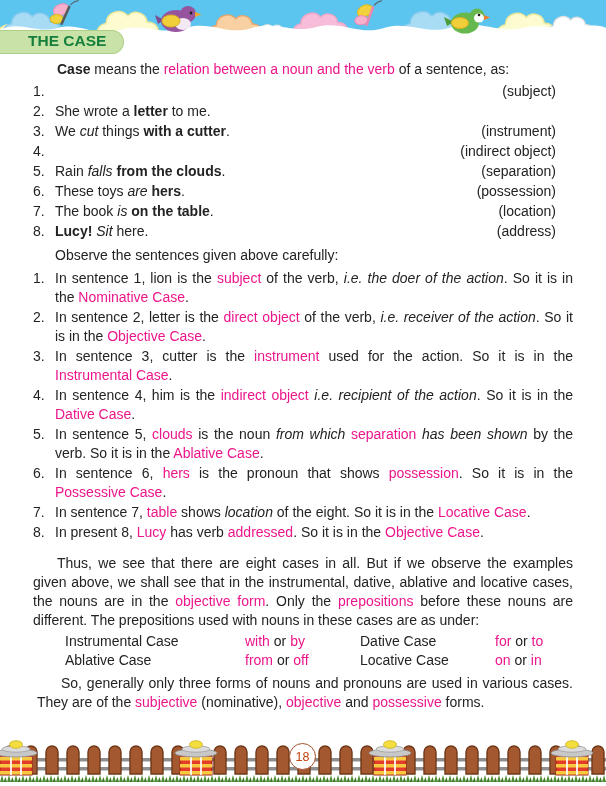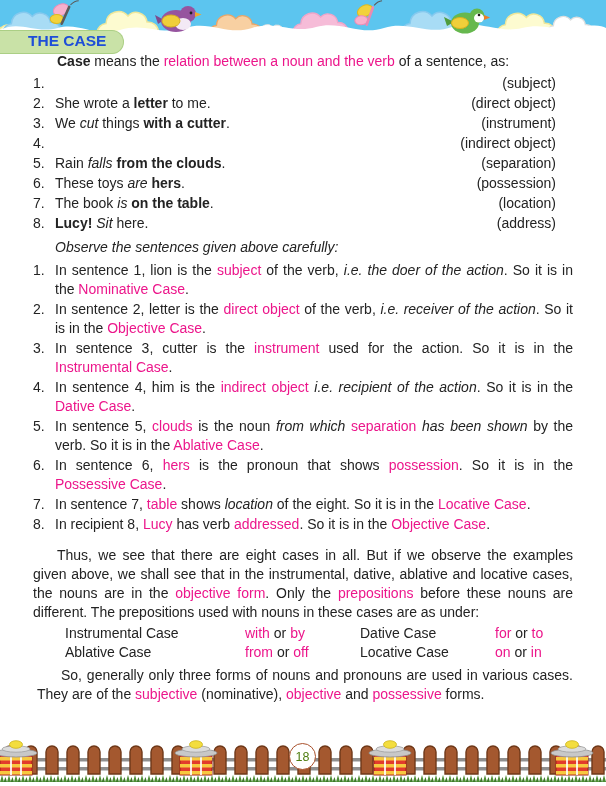--- a/index.html
+++ b/index.html
@@ -6,51 +6,51 @@
   * { box-sizing:border-box; }
   html,body { margin:0; padding:0; }
   body { width:606px; height:786px; background:#fff; font-family:"Liberation Sans", sans-serif; }
   .page { position:relative; width:606px; height:786px; overflow:hidden; background:#fff; color:#232323; }
 
   .top-banner { position:absolute; top:0; left:0; width:606px; height:54px; display:block; }
   .bottom-banner { position:absolute; bottom:0; left:0; width:606px; height:46px; display:block; }
 
   .header-pill { position:absolute; left:0; top:30px; background:var(--header-bg);
     border:1.5px solid #abcf85; border-left:none; border-radius:0 14px 14px 0;
-    padding:1px 17px 3px 28px; font-weight:700; font-size:15.5px; color:#1d4ed8; }
-
-  .content { position:absolute; left:33px; right:33px; top:52px; font-size:14px; line-height:19px; }
+    padding:1px 17px 3px 28px; font-weight:700; font-size:15.5px; color:#15803d; }
+
+  .content { position:absolute; left:33px; right:33px; top:60px; font-size:14px; line-height:19px; }
 
   .st-b { font-weight:700; }
   .st-i { font-style:italic; }
   .st-m { color:var(--magenta); }
 
   .intro { margin:0 0 3px 0; text-indent:24px; }
 
   #examples { margin-bottom:5px; }
   .ex-row { display:flex; margin-bottom:1px; }
   .num { flex:0 0 22px; }
   .ex-text { flex:1 1 auto; }
   .ex-label { margin-left:auto; padding-right:17px; white-space:nowrap; }
 
-  .observe { margin:2px 0 4px 0; padding-left:22px; font-style:italic; }
+  .observe { margin:2px 0 4px 0; padding-left:22px; }
 
   #observations { margin-bottom:10px; }
   .obs-row { display:flex; margin-bottom:1px; }
   .obs-text { flex:1 1 auto; text-align:justify; }
 
   .para { margin:12px 0 2px 0; text-indent:24px; text-align:justify; }
   .para.so { margin:4px 0 0 4px; }
 
   #prep-table { margin:0 0 0 32px; }
   .prep-row { display:grid; grid-template-columns:180px 115px 135px 1fr; line-height:19px; }
 
   .page-num { position:absolute; left:289px; top:743px; width:27px; height:27px; border-radius:50%;
     background:#fff; border:1.5px solid #a9512c; display:flex; align-items:center; justify-content:center;
-    font-size:12.5px; color:#4d7c0f; z-index:3; }
+    font-size:12.5px; color:#c2410c; z-index:3; }
 </style>
 </head>
 <body>
 
 <div class="page">
 
   <svg class="top-banner" viewBox="0 0 606 54">
     <defs>
       <path id="cloudP" d="M10 36 A 10 10 0 0 1 12 16.5 A 12.5 12.5 0 0 1 34 9 A 11 11 0 0 1 53 15 A 9.5 9.5 0 0 1 55 36 Z"></path>
     </defs>
@@ -105,21 +105,20 @@
     <p class="intro"><span class="st-b">Case</span><span> means the </span><span class="st-m">relation between a noun and the verb</span><span> of a sentence, as:</span></p>
 
     <div id="examples">
         <div class="ex-row">
           <span class="num">1.</span>
           <span class="ex-label">(subject)</span>
         </div>
         <div class="ex-row">
           <span class="num">2.</span>
           <span class="ex-text"><span>She wrote a </span><span class="st-b">letter</span><span> to me.</span></span>
-          <span class="ex-label">(direct object)</span>
         </div>
         <div class="ex-row">
           <span class="num">3.</span>
           <span class="ex-text"><span>We </span><span class="st-i">cut</span><span> things </span><span class="st-b">with a cutter</span><span>.</span></span>
           <span class="ex-label">(instrument)</span>
         </div>
         <div class="ex-row">
           <span class="num">4.</span>
           <span class="ex-label">(indirect object)</span>
         </div>
@@ -171,21 +170,21 @@
         <div class="obs-row">
           <span class="num">6.</span>
           <span class="obs-text"><span>In sentence 6, </span><span class="st-m">hers</span><span> is the pronoun that shows </span><span class="st-m">possession</span><span>. So it is in the </span><span class="st-m">Possessive Case</span><span>.</span></span>
         </div>
         <div class="obs-row">
           <span class="num">7.</span>
           <span class="obs-text"><span>In sentence 7, </span><span class="st-m">table</span><span> shows </span><span class="st-i">location</span><span> of the eight. So it is in the </span><span class="st-m">Locative Case</span><span>.</span></span>
         </div>
         <div class="obs-row">
           <span class="num">8.</span>
-          <span class="obs-text"><span>In recipient 8, </span><span class="st-m">Lucy</span><span> has verb </span><span class="st-m">addressed</span><span>. So it is in the </span><span class="st-m">Objective Case</span><span>.</span></span>
+          <span class="obs-text"><span>In present 8, </span><span class="st-m">Lucy</span><span> has verb </span><span class="st-m">addressed</span><span>. So it is in the </span><span class="st-m">Objective Case</span><span>.</span></span>
         </div>
       </div>
 
     <p class="para"><span>Thus, we see that there are eight cases in all. But if we observe the examples given above, we shall see that in the instrumental, dative, ablative and locative cases, the nouns are in the </span><span class="st-m">objective form</span><span>. Only the </span><span class="st-m">prepositions</span><span> before these nouns are different. The prepositions used with nouns in these cases are as under:</span></p>
 
     <div id="prep-table">
         <div class="prep-row">
           <span class="prep-case">Instrumental Case</span>
           <span class="prep-val"><span class="st-m">with</span><span> or </span><span class="st-m">by</span></span>
           <span class="prep-case">Dative Case</span>

